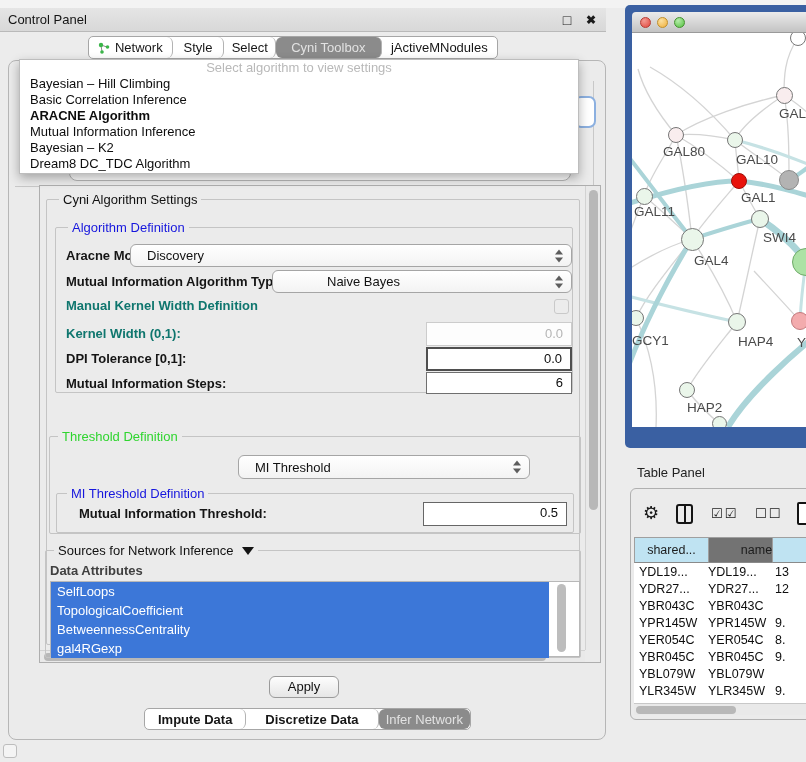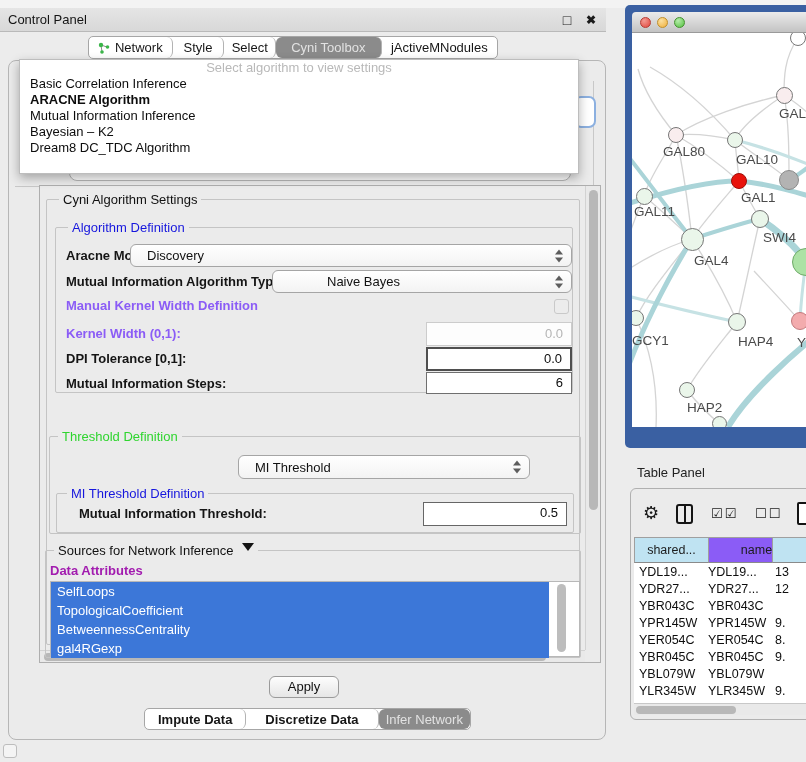--- a/index.html
+++ b/index.html
@@ -28,21 +28,21 @@
   .popup .item{height:16px;line-height:16px;padding-left:10px;color:#0d0d0d;cursor:default;}
   .popup .item.bold{font-weight:bold;}
   .scrollpane{border:1px solid #aeaeae;background:#ebebeb;}
   .sb-track{background:#e9e9e9;}
   .sb-thumb{background:#b8b8b8;border-radius:5px;}
   .groupbox{border:1px solid #c4c4c4;border-radius:2px;}
   .group-label{position:absolute;top:-8px;left:12px;background:#ebebeb;padding:0 4px;line-height:15px;white-space:nowrap;}
   .t-blue{color:#1616dd;}
   .t-green{color:#2fd52f;}
   .lbl{font-weight:bold;color:#151515;line-height:24px;white-space:nowrap;}
-  .lbl.dis{color:#8b5cf6;}
+  .lbl.dis{color:#0f766e;}
   .combo{background:linear-gradient(#ffffff,#f3f3f3);border:1px solid #a5a5a5;border-radius:6px;}
   .combo .val{position:absolute;left:16px;top:0;bottom:0;line-height:22px;color:#111;white-space:nowrap;}
   .stepper{position:absolute;right:7px;top:50%;width:9px;height:13px;transform:translateY(-50%);}
   .stepper::before{content:"";position:absolute;left:0;top:0;
     border-left:4.5px solid transparent;border-right:4.5px solid transparent;border-bottom:5px solid #5d5d5d;}
   .stepper::after{content:"";position:absolute;left:0;top:8px;
     border-left:4.5px solid transparent;border-right:4.5px solid transparent;border-top:5px solid #5d5d5d;}
   .field{background:#fff;text-align:right;line-height:20px;padding-right:8px;color:#0c0c0c;}
   .field.dis{border:1px solid #cccccc;background:#fdfdfd;color:#b5b5b5;}
   .checkbox{background:#ececec;border:1px solid #c9c9c9;border-radius:3px;}
@@ -79,21 +79,21 @@
   .table-panel{background:#ebebeb;border:1px solid #b0b0b0;border-radius:6px;}
   .icon-glyph{font-family:"DejaVu Sans",sans-serif;color:#1a1a1a;}
   .split-icon{border:2px solid #141414;border-radius:3px;}
   .split-icon::after{content:"";position:absolute;left:50%;top:0;bottom:0;width:2px;background:#141414;transform:translateX(-50%);}
   .doc-icon{border:2px solid #141414;border-radius:2px;background:#fff;}
   .thead{display:flex;}
   .th{display:flex;align-items:center;justify-content:center;font-size:12.5px;color:#1c1c1c;
     border-top:1px solid #9f9f9f;border-right:1px solid #9f9f9f;border-bottom:1px solid #8a8a8a;box-sizing:border-box;height:26px;}
   .th:first-child{border-left:1px solid #9f9f9f;}
   .th.blue{background:#bfe3f2;}
-  .th.plain{background:#8b5cf6;padding-left:32px;}
+  .th.plain{background:#737373;padding-left:32px;}
   .tbody{background:#fff;overflow:hidden;}
   .tr{height:17px;display:flex;align-items:center;font-size:12.5px;color:#0e0e0e;}
   .td1{width:74px;padding-left:5px;box-sizing:border-box;}
   .td2{width:64px;box-sizing:border-box;}
   .td3{padding-left:3px;}
 </style>
 </head>
 <body>
 
 <div id="app">
@@ -135,20 +135,21 @@
 
     <div class="abs remnant-line" style="left:584px;top:20px;width:1px;height:166px;"></div>
     <div class="abs remnant-line" style="left:6px;top:125px;width:580px;height:1px;"></div>
     <div class="abs focus-ring" style="left:565px;top:35px;width:22px;height:32px;"></div>
     <div class="abs sliver" style="left:60px;top:90px;width:502px;height:30px;">
       <span>galFiltered.sif default node</span>
     </div>
 
     <div class="abs popup" style="left:10px;top:-2px;width:560px;height:115px;">
       <div class="hint">Select algorithm to view settings</div>
+      <div class="item">Bayesian – Hill Climbing</div>
       <div class="item">Basic Correlation Inference</div>
       <div class="item bold">ARACNE Algorithm</div>
       <div class="item">Mutual Information Inference</div>
       <div class="item">Bayesian – K2</div>
       <div class="item">Dream8 DC_TDC Algorithm</div>
     </div>
 
     <div class="abs scrollpane" style="left:30px;top:124px;width:562px;height:478px;">
       <div class="abs sb-track" style="left:545px;top:0;width:15px;height:464px;border-left:1px solid #d2d2d2;">
         <div class="abs sb-thumb" style="left:3px;top:4px;width:9px;height:320px;"></div>
@@ -198,25 +199,25 @@
           </div>
 
           <div class="abs groupbox" style="left:6px;top:56px;width:518px;height:40px;">
             <div class="group-label t-blue" style="left:10px;">MI Threshold Definition</div>
             <div class="abs lbl" style="left:22px;top:8px;">Mutual Information Threshold:</div>
             <div class="abs field" style="left:366px;top:8px;width:144px;height:24px;border:1.5px solid #666;">0.5</div>
           </div>
         </div>
 
         <div class="abs groupbox" style="left:-2px;top:350px;width:536px;height:108px;">
-          <div class="group-label" style="left:8px;display:flex;gap:8px;">
+          <div class="group-label" style="left:8px;display:flex;align-items:center;gap:8px;">
             <span>Sources for Network Inference</span>
             <span class="tri-down"></span>
           </div>
-          <div class="abs" style="left:4px;top:12px;font-weight:bold;color:#a21caf;">Data Attributes</div>
+          <div class="abs" style="left:4px;top:12px;font-weight:bold;color:#404040;">Data Attributes</div>
           <div class="abs listbox" style="left:4px;top:30px;width:530px;height:76px;">
             <div class="attr-item">SelfLoops</div>
             <div class="attr-item">TopologicalCoefficient</div>
             <div class="attr-item">BetweennessCentrality</div>
             <div class="attr-item">gal4RGexp</div>
             <div class="abs sb-thumb" style="left:506px;top:2px;width:9px;height:68px;background:#bdbdbd;"></div>
           </div>
         </div>
       </div>
     </div>

